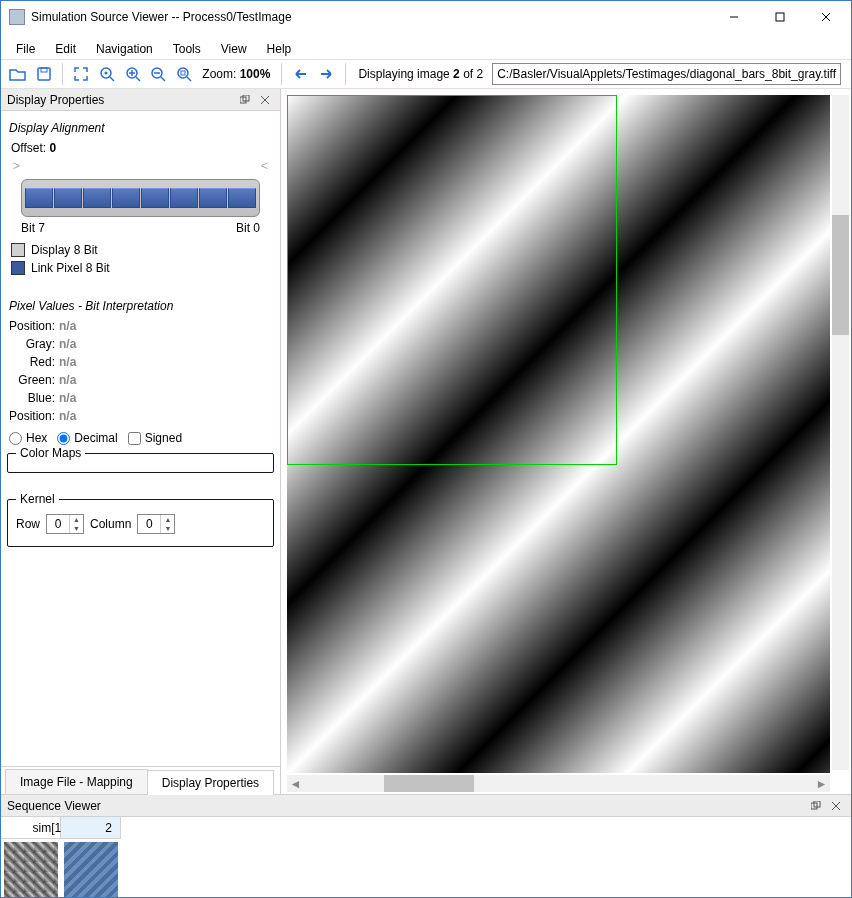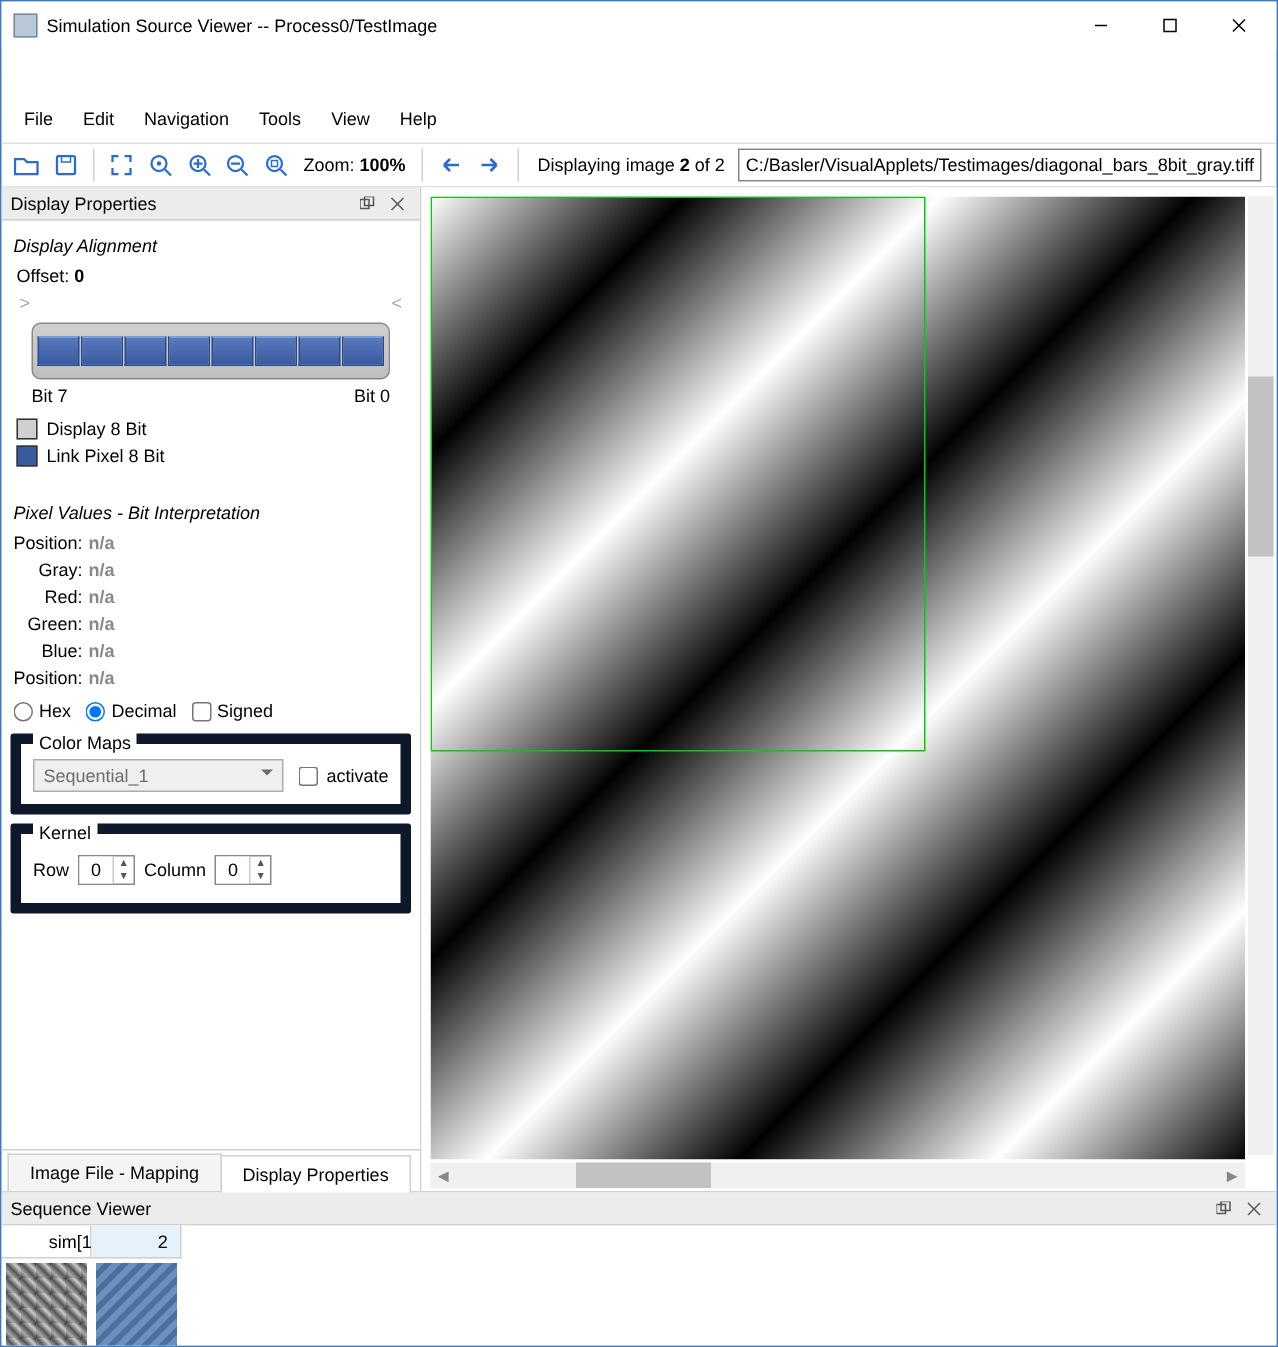--- a/index.html
+++ b/index.html
@@ -1,21 +1,21 @@
 <!DOCTYPE html>
 <html><head>
 <meta charset="utf-8">
 <style>
 * { box-sizing: border-box; margin: 0; padding: 0; font-family: "Segoe UI", Tahoma, sans-serif; font-size: 12px; }
 body { width: 852px; height: 898px; background: #fff; display: flex; flex-direction: column; border: 1px solid #3a7ac4; }
 .titlebar { height: 30px; display: flex; align-items: center; padding: 16px 2px; background: #fff; }
 .titlebar .app-icon { width: 16px; height: 16px; background: #b8c8d8; border: 1px solid #7a8a9a; margin: 0 6px; }
 .titlebar .title { flex: 1; color: #000; }
 .titlebar .btn { width: 46px; height: 30px; display: flex; align-items: center; justify-content: center; }
-.menubar { height: 26px; display: flex; align-items: flex-start; padding: 0 6px; gap: 2px; margin-top: 36px; }
+.menubar { height: 26px; display: flex; align-items: flex-end; padding: 0 6px; gap: 2px; }
 .menubar .item { padding: 3px 9px; }
 .toolbar { height: 30px; display: flex; align-items: center; border-top: 1px solid #e0e0e0; border-bottom: 1px solid #e0e0e0; padding: 0 6px; gap: 3px; }
 .tool-btn { width: 26px; height: 26px; display: flex; align-items: center; justify-content: center; border: 1px solid transparent; }
 .tool-sep { width: 1px; height: 22px; background: #d0d0d0; margin: 0 4px; }
 .zoom-label { padding: 0 4px; color: #000; white-space: nowrap; }
 .img-label { padding: 0 6px; color: #000; white-space: nowrap; }
 .img-path { flex: 1; height: 22px; border: 1px solid #888; padding: 0 4px; display: flex; align-items: center; background: #fff; margin-right: 4px; }
 .main-area { flex: 1; display: flex; min-height: 0; }
 .left-panel { width: 280px; display: flex; flex-direction: column; border-right: 1px solid #d0d0d0; }
 .panel-header { height: 22px; background: #ececec; border-bottom: 1px solid #d0d0d0; display: flex; align-items: center; padding: 0 6px; }
@@ -28,21 +28,21 @@
 .arrow-row { display: flex; justify-content: space-between; padding: 2px 6px; color: #aaa; font-size: 11px; }
 .bit-bar-wrap { padding: 4px 14px 2px 14px; }
 .bit-bar { height: 38px; background: linear-gradient(#cfcfcf,#bfbfbf); border: 1px solid #888; border-radius: 6px; padding: 8px 3px; }
 .bit-bar-inner { height: 100%; display: flex; gap: 1px; }
 .bit-cell { flex: 1; background: linear-gradient(#5a7abf,#3a5a9f); border: 1px solid #2a4a8f; border-top-color: #7a9adf; }
 .bit-labels { display: flex; justify-content: space-between; padding: 2px 14px 6px 14px; color: #000; }
 .legend-row { display: flex; align-items: center; gap: 6px; padding: 2px 4px; }
 .swatch { width: 14px; height: 14px; border: 1px solid #333; }
 .swatch.gray { background: #d0d0d0; }
 .swatch.blue { background: #3a5a9f; }
-.group-box { border: 7px solid #0f172a; border-radius: 2px; margin: 2px 0 4px 0; padding: 10px 8px 8px 8px; position: relative; }
+.group-box { border: 1px solid #0f172a; border-radius: 2px; margin: 2px 0 24px 0; padding: 10px 8px 8px 8px; position: relative; }
 .group-box .legend { position: absolute; top: -8px; left: 8px; background: #fff; padding: 0 4px; color: #000; }
 .kv-grid .row { display: flex; align-items: center; padding: 2px 0; }
 .kv-grid .k { width: 52px; text-align: right; color: #000; padding-right: 4px; }
 .kv-grid .v { color: #888; font-weight: bold; }
 .radio-row { display: flex; align-items: center; gap: 10px; padding: 6px 2px; }
 .radio-row label, .check-row label { display: flex; align-items: center; gap: 4px; }
 input[type=radio], input[type=checkbox] { width: 13px; height: 13px; }
 .select-box { flex: 1; height: 22px; background: #efefef; border: 1px solid #adadad; padding: 0 6px; display: flex; align-items: center; color: #6d6d6d; position: relative; }
 .select-box::after { content: ""; position: absolute; right: 6px; top: 50%; transform: translateY(-50%); border: 4px solid transparent; border-top-color: #6d6d6d; }
 .check-row { display: flex; align-items: center; gap: 6px; }
@@ -266,29 +266,20 @@
             <span>Decimal</span>
           </label>
         <label>
             <input type="checkbox" style="">
             <span>Signed</span>
           </label>
       </div>
 
       <div class="group-box">
         <div class="legend">Color Maps</div>
-        <div style="display:flex; align-items:center; gap:10px;">
-          <div class="select-box">
-              <span>Sequential_1</span>
-            </div>
-          <label class="check-row">
-              <input type="checkbox" style="">
-              <span>activate</span>
-            </label>
-        </div>
       </div>
 
       <div class="group-box" style="flex:0;">
         <div class="legend">Kernel</div>
         <div class="kernel-row">
           <span>Row</span>
           <div class="spinner">
               <input value="0" style="">
               <div class="sp">
                 <div>▲</div>

